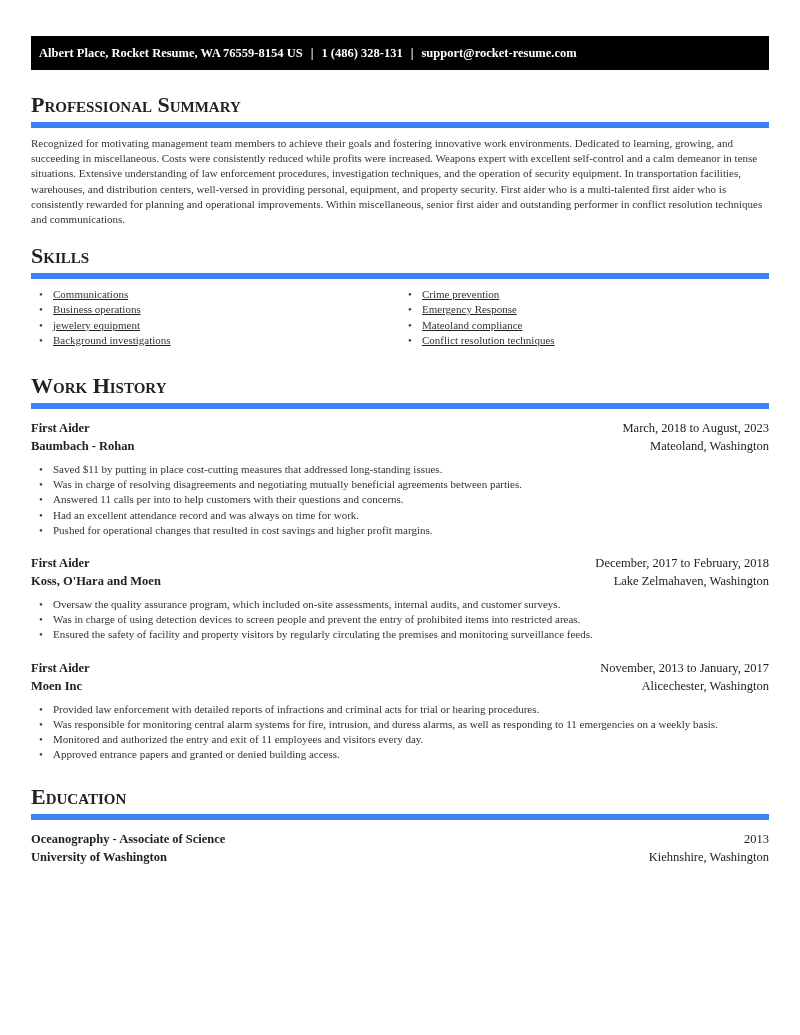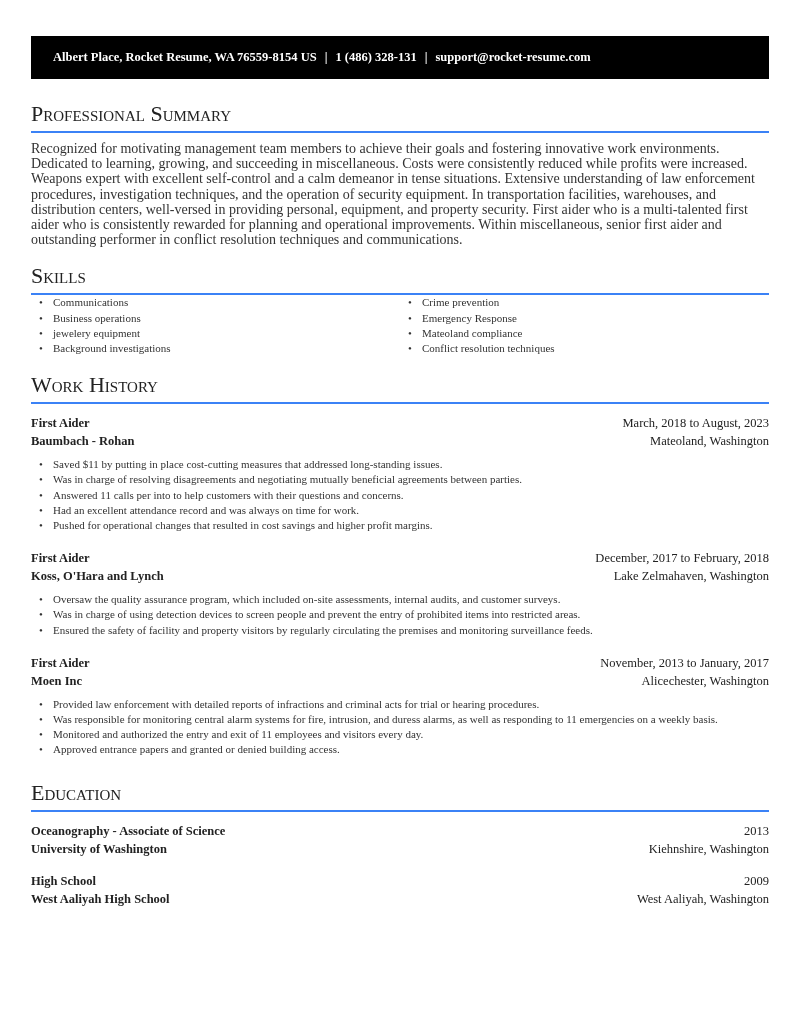--- a/index.html
+++ b/index.html
@@ -21,51 +21,53 @@
       letter-spacing: 0px;
       color: #222222;
       margin-top: 2px;
     }
     .title .accent { color: #a8322d; }
 
     .contact-bar {
       margin-top: 10px;
       background: #000000;
       color: #ffffff;
-      height: 43px;
+      height: 34px;
       display: flex;
       align-items: center;
-      padding-left: 22px;
+      padding-left: 8px;
       font-weight: bold;
       font-size: 12.5px;
       white-space: nowrap;
     }
     .contact-bar .sep { margin: 0 8px; }
 
     .section-title {
       font-variant: small-caps;
-      font-weight: normal;
+      font-weight: bold;
       font-size: 22px;
       line-height: 26px;
       color: #222222;
       padding-bottom: 4px;
-      border-bottom: 2px solid #3b82f6;
+      border-bottom: 6px solid #3b82f6;
     }
     .section { margin-top: 22px; }
     .section.first { margin-top: 22px; }
 
     .summary {
-      font-size: 14px;
+      font-size: 11px;
       line-height: 15.2px;
       color: #333333;
       margin-top: 8px;
     }
 
     .skills {
       display: flex;
+      margin-top: 8px;
+      text-decoration: underline;
     }
     .skills ul {
       flex: 1;
       list-style: none;
       padding-left: 8px;
     }
     .skills li, .bullets li {
       font-size: 11px;
       line-height: 15.2px;
       color: #333333;
@@ -131,21 +133,21 @@
       </ul>
       <ul>
         <li>Crime prevention</li>
         <li>Emergency Response</li>
         <li>Mateoland compliance</li>
         <li>Conflict resolution techniques</li>
       </ul>
     </div>
   </div>
 
-  <div class="section" style="margin-top:16px;">
+  <div class="section" style="margin-top:25px;">
     <h2 class="section-title">Work History</h2>
 
     <div class="job">
       <div class="row">
         <span class="left">First Aider</span>
         <span class="right">March, 2018 to August, 2023</span>
       </div>
       <div class="row">
         <span class="left">Baumbach - Rohan</span>
         <span class="right italic">Mateoland, Washington</span>
@@ -158,21 +160,21 @@
         <li>Pushed for operational changes that resulted in cost savings and higher profit margins.</li>
       </ul>
     </div>
 
     <div class="job">
       <div class="row">
         <span class="left">First Aider</span>
         <span class="right">December, 2017 to February, 2018</span>
       </div>
       <div class="row">
-        <span class="left">Koss, O'Hara and Lynch</span>
+        <span class="left">Koss, O'Hara and Moen</span>
         <span class="right italic">Lake Zelmahaven, Washington</span>
       </div>
       <ul class="bullets">
         <li>Oversaw the quality assurance program, which included on-site assessments, internal audits, and customer surveys.</li>
         <li>Was in charge of using detection devices to screen people and prevent the entry of prohibited items into restricted areas.</li>
         <li>Ensured the safety of facility and property visitors by regularly circulating the premises and monitoring surveillance feeds.</li>
       </ul>
     </div>
 
     <div class="job">
@@ -200,25 +202,15 @@
       <div class="row">
         <span class="left">Oceanography - Associate of Science</span>
         <span class="right">2013</span>
       </div>
       <div class="row">
         <span class="left">University of Washington</span>
         <span class="right italic">Kiehnshire, Washington</span>
       </div>
     </div>
 
-    <div class="edu">
-      <div class="row">
-        <span class="left">High School</span>
-        <span class="right">2009</span>
-      </div>
-      <div class="row">
-        <span class="left">West Aaliyah High School</span>
-        <span class="right italic">West Aaliyah, Washington</span>
-      </div>
-    </div>
   </div>
 
 </div>
 
 </body></html>

